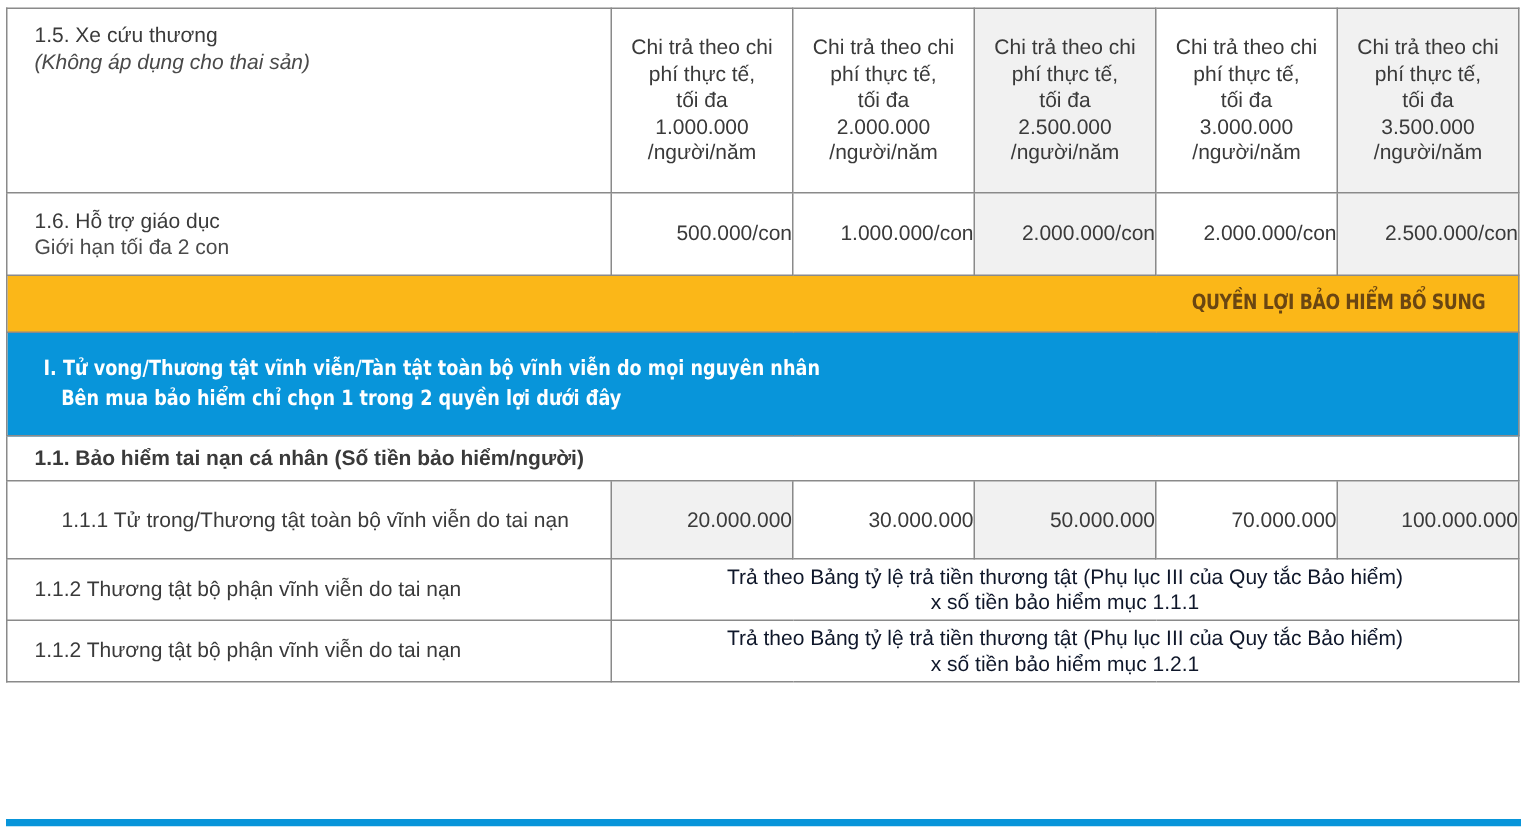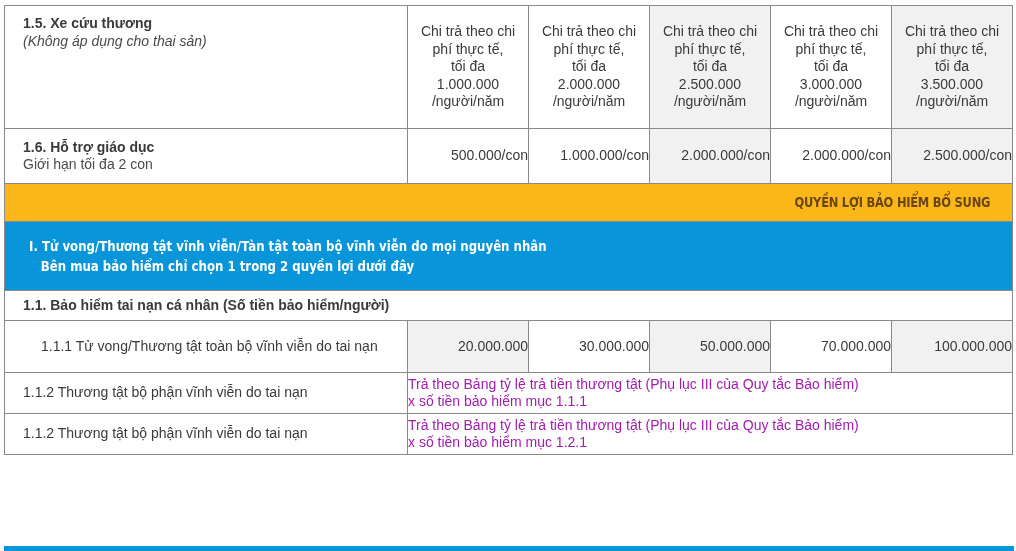--- a/index.html
+++ b/index.html
@@ -4,21 +4,21 @@
 <style>
   html, body { margin: 0; padding: 0; background: #ffffff; }
   body { width: 1016px; height: 551px; overflow: hidden; position: relative;
          font-family: "Liberation Sans", "DejaVu Sans", sans-serif; color: #3a3a3a; }
   table.benefits { position: absolute; left: 4px; top: 5px; border-collapse: collapse;
                    table-layout: fixed; width: 1009px; }
   table.benefits td { border: 1px solid #8a8a8a; padding: 0; vertical-align: middle; font-size: 14px; line-height: 17.5px; }
   col.c0 { width: 403px; }
   col.cv { width: 121px; }
   .label-cell { padding: 0 10px 0 18px !important; text-align: left; }
-  .label-title { font-weight: bold; color: #3a3a3a; display: block; }
+  .label-title { font-weight: normal; color: #3a3a3a; display: block; }
   .label-sub { display: block; color: #4a4a4a; }
   .label-sub.italic { font-style: italic; }
   .val { text-align: center; color: #3a3a3a; }
   .val.gray { background: #f1f1f1; }
   .val.bold { font-weight: normal; text-align: right; }
   .val b { font-weight: normal; display: block; }
   .val span.line { display: block; }
   tr.r15 td { height: 113px; }
   tr.r15 td.label-cell { vertical-align: top; padding-top: 9px !important; }
   tr.r16 td { height: 54px; }
@@ -32,21 +32,21 @@
   tr.band-blue .blue-inner { display: inline-block; transform: scaleX(0.84); transform-origin: left center; white-space: nowrap; }
   tr.band-blue .blue-inner span { display: block; }
   tr.band-blue .blue-inner span.second { padding-left: 14px; }
   tr.sub-head td { height: 29px; font-weight: bold; padding-left: 18px !important; }
   tr.r111 td { height: 51px; }
   tr.r112 td { height: 40px; }
   tr.r121 td { height: 71px; }
   tr.r121 td.val { vertical-align: top; padding-top: 8px !important; }
   tr.r121b td { height: 40px; }
   .hang { padding-left: 46px; text-indent: -28px; display: block; }
-  .note { color: #a21caf; font-size: 13px; line-height: 16px; }
+  .note { text-align: center; color: #0f172a; font-size: 13px; line-height: 16px; }
   .bottom-band { position: absolute; left: 4px; top: 546px; width: 1010px; height: 5px; background: #0895da; }
 </style>
 </head>
 <body>
 
 <table class="benefits">
   <colgroup>
     <col class="c0">
       <col class="cv">
       <col class="cv">
@@ -124,21 +124,21 @@
       </div>
     </td>
   </tr>
 
   <tr class="sub-head">
     <td colspan="6">1.1. Bảo hiểm tai nạn cá nhân (Số tiền bảo hiểm/người)</td>
   </tr>
 
   <tr class="r111">
     <td class="label-cell">
-      <span class="hang">1.1.1 Tử vong/Thương tật toàn bộ vĩnh viễn do tai nạn</span>
+      <span class="hang">1.1.1 Tử trong/Thương tật toàn bộ vĩnh viễn do tai nạn</span>
     </td>
     <td class="val bold gray">20.000.000</td>
     <td class="val bold">30.000.000</td>
     <td class="val bold gray">50.000.000</td>
     <td class="val bold">70.000.000</td>
     <td class="val bold gray">100.000.000</td>
   </tr>
 
   <tr class="r112">
     <td class="label-cell">

